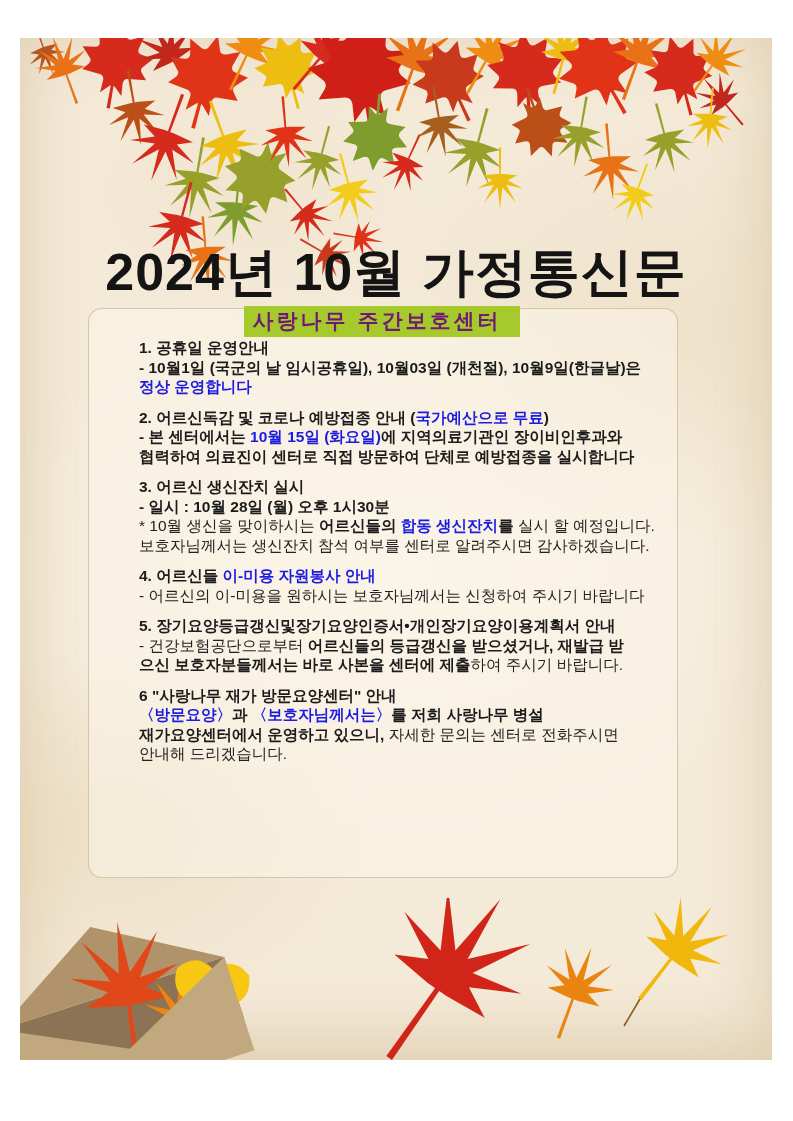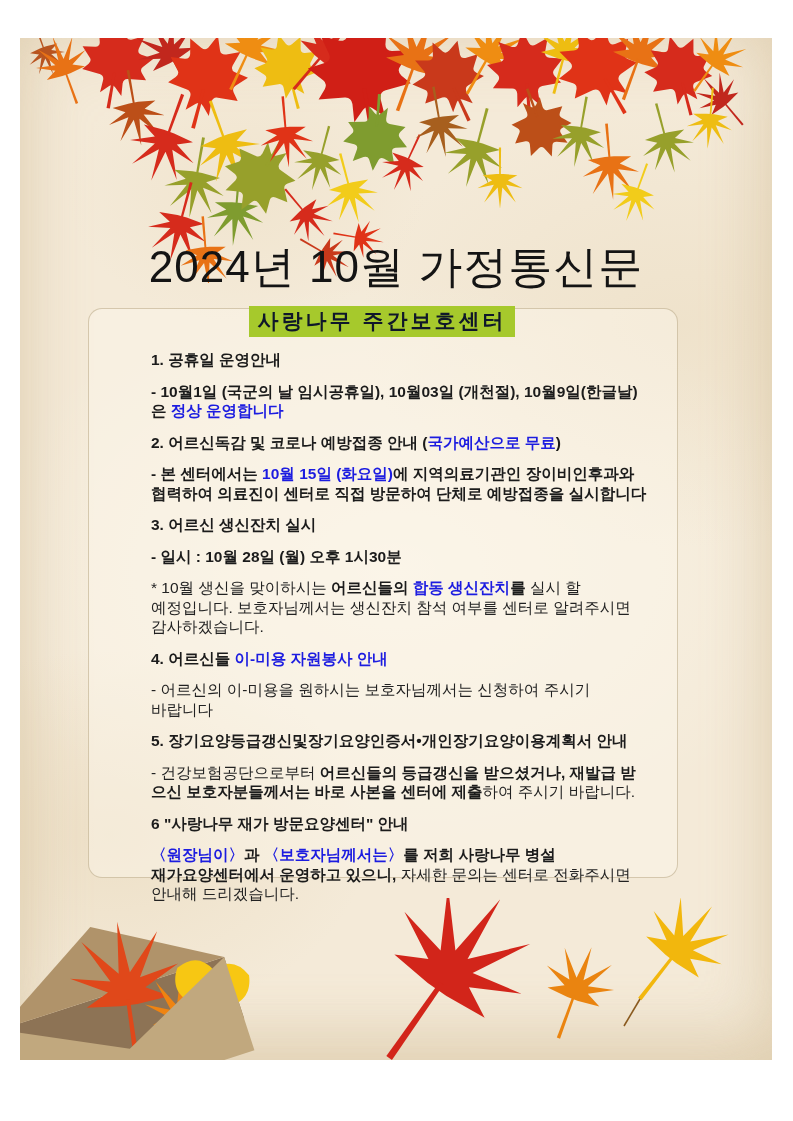--- a/index.html
+++ b/index.html
@@ -15,40 +15,40 @@
       radial-gradient(ellipse 520px 360px at 88% 28%, rgba(224,204,166,.26), transparent 62%),
       radial-gradient(ellipse 640px 430px at 50% 52%, rgba(255,252,243,.55), transparent 68%),
       radial-gradient(ellipse 300px 220px at 30% 15%, rgba(228,209,172,.22), transparent 60%);
     box-shadow: inset 0 0 70px rgba(203,179,137,.33), inset 0 -28px 55px rgba(203,179,137,.28);
     overflow:hidden;
   }
   .leafband-top{position:absolute;left:0;top:0;width:752px;height:245px;}
   .leafband-bottom{position:absolute;left:0;bottom:0;width:752px;height:162px;}
   .doc-title{
     position:absolute;left:0;top:200px;width:100%;text-align:center;
-    font-size:44px;font-weight:normal;letter-spacing:1px;color:#141414;
+    font-size:52px;font-weight:bold;letter-spacing:1px;color:#141414;
   }
   .content-box{
     position:absolute;left:68px;top:270px;width:588px;height:568px;
     background:rgba(252,246,233,.5);
     border:1px solid rgba(178,159,122,.5);
     border-radius:14px;
   }
   .badge-wrap{position:absolute;left:68px;top:268px;width:588px;text-align:center;z-index:3;}
   .badge{
-    display:inline-block;background:#a6c92c;color:#0f172a;
+    display:inline-block;background:#a6c92c;color:#701a75;
     font-size:21px;font-weight:bold;letter-spacing:3px;
-    padding:1px 9px 2px 9px;
+    padding:1px 19px 2px 9px;
   }
   .notice-body{
     position:absolute;left:0;top:0;right:0;bottom:0;
     padding:29px 18px 0 50px;
     font-size:15.5px;line-height:19.5px;word-break:keep-all;
   }
-  .notice-body p{margin:12px;}
+  .notice-body p{margin:0;}
   .section{margin-bottom:11px;}
   .b{font-weight:bold;color:#1b1b1b;}
   .r{font-weight:normal;color:#222222;text-align:center;}
   .bb{font-weight:bold;color:#1c1ce0;}
 </style>
 </head>
 <body>
 
 <div class="paper">
 
@@ -135,21 +135,21 @@
         <div class="section">
           <p><span class="b">4. 어르신들 </span><span class="bb">이-미용 자원봉사 안내</span></p>
           <p><span class="r"> - 어르신의 이-미용을 원하시는 보호자님께서는 신청하여 주시기 바랍니다</span></p>
         </div>
         <div class="section">
           <p><span class="b">5. 장기요양등급갱신및장기요양인증서•개인장기요양이용계획서 안내</span></p>
           <p><span class="r"> - 건강보험공단으로부터 </span><span class="b">어르신들의 등급갱신을 받으셨거나, 재발급 받 으신 보호자분들께서는 바로 사본을 센터에 제출</span><span class="r">하여 주시기 바랍니다.</span></p>
         </div>
         <div class="section">
           <p><span class="b">6 "사랑나무 재가 방문요양센터"  안내</span></p>
-          <p><span class="bb">〈원장님이〉</span><span class="b">과 </span><span class="bb">〈보호자님께서는〉</span><span class="b">를 저희 사랑나무 병설 재가요양센터에서 운영하고 있으니, </span><span class="r">자세한 문의는 센터로 전화주시면 안내해 드리겠습니다.</span></p>
+          <p><span class="bb">〈방문요양〉</span><span class="b">과 </span><span class="bb">〈보호자님께서는〉</span><span class="b">를 저희 사랑나무 병설 재가요양센터에서 운영하고 있으니, </span><span class="r">자세한 문의는 센터로 전화주시면 안내해 드리겠습니다.</span></p>
         </div>
       </div>
   </div>
 
   <div class="badge-wrap">
     <span class="badge">사랑나무 주간보호센터</span>
   </div>
 
   <svg class="leafband-bottom" viewBox="0 0 752 162" aria-hidden="true">
     <g transform="translate(95,105) rotate(-18)">

